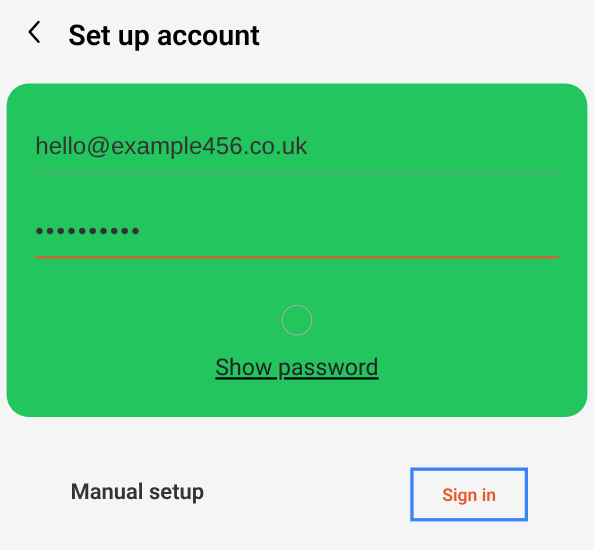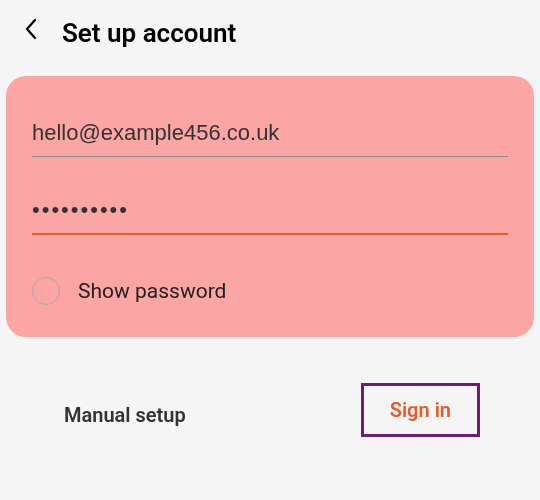--- a/index.html
+++ b/index.html
@@ -31,24 +31,25 @@
     .back-icon svg {
       width: 14px;
       height: 22px;
     }
     .title {
       font-size: 26px;
       font-weight: 600;
       color: #000;
     }
     .card {
-      background: #fca5a5;
+      background: #22c55e;
       margin: 14px 6px 0 6px;
       border-radius: 20px;
       padding: 38px 26px 32px 26px;
+      text-decoration: underline;
     }
     .input-group {
       margin-bottom: 34px;
     }
     .email-input {
       width: 100%;
       border: none;
       border-bottom: 1px solid #888;
       font-size: 22px;
       color: #333;
@@ -66,53 +67,54 @@
       outline: none;
       background: transparent;
       letter-spacing: 2px;
       font-family: Arial, sans-serif;
     }
     .checkbox-row {
       display: flex;
       align-items: center;
       gap: 18px;
       margin-top: 42px;
+      flex-direction: column;
     }
     .checkbox {
       width: 28px;
       height: 28px;
       border: 1.5px solid #aaa;
       border-radius: 50%;
       cursor: pointer;
       flex-shrink: 0;
     }
     .checkbox-label {
       font-size: 21px;
       color: #222;
     }
     .bottom-actions {
       display: flex;
       justify-content: space-between;
-      align-items: flex-end;
+      align-items: flex-start;
       padding: 46px 60px 0 60px;
     }
     .manual-setup {
       font-size: 20px;
       font-weight: 600;
       color: #333;
       cursor: pointer;
       padding: 10px 4px;
     }
     .sign-in {
-      font-size: 20px;
+      font-size: 16px;
       font-weight: 600;
       color: #e85a2a;
       cursor: pointer;
       padding: 12px 26px;
-      border: 3px solid #701a75;
+      border: 3px solid #3b82f6;
     }
   </style>
 </head>
 <body>
 
 <div class="header">
   <div class="back-icon">
     <svg viewBox="0 0 14 22" fill="none" stroke="#000" stroke-width="2.2" stroke-linecap="round" stroke-linejoin="round">
       <polyline points="11,2 3,11 11,20"></polyline>
     </svg>

